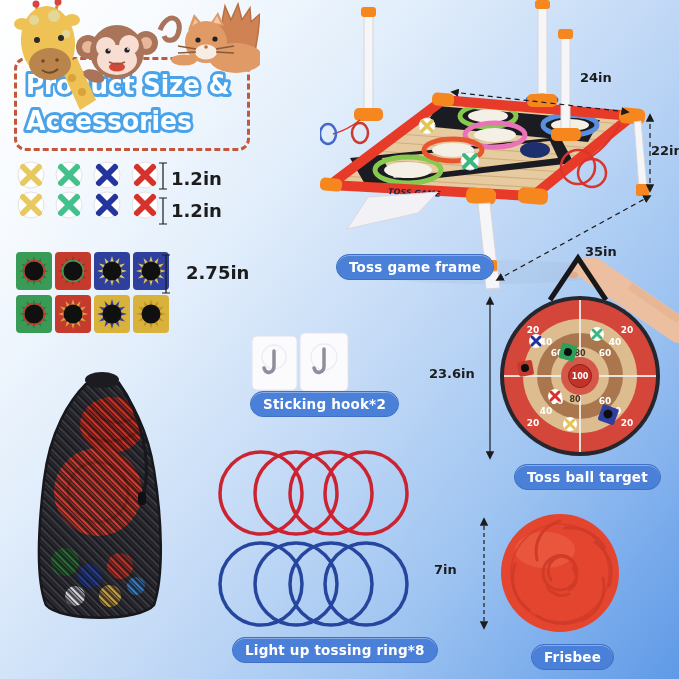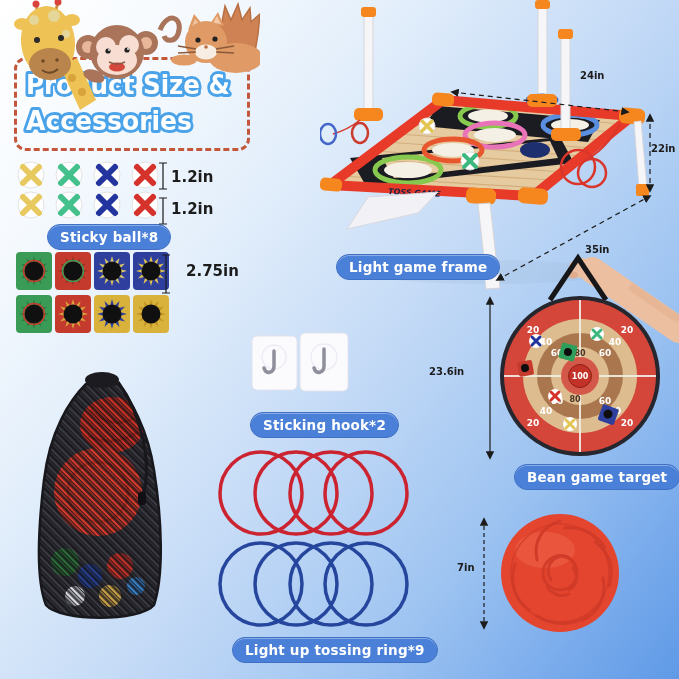--- a/index.html
+++ b/index.html
@@ -2,22 +2,22 @@
 <html><head>
 <meta charset="utf-8">
 <style>
   html,body{margin:0;padding:0;width:679px;height:679px;overflow:hidden;}
   #canvas{position:relative;width:679px;height:679px;font-family:"DejaVu Sans",sans-serif;
     background:linear-gradient(128deg,#ffffff 0%,#f6fafe 16%,#e2eefb 34%,#c2d9f6 55%,#9ec4f1 74%,#79abec 89%,#5f9ae6 100%);}
   .abs{position:absolute;}
   .pill{position:absolute;background:#4b80d8;color:#fff;font-weight:bold;font-size:13.5px;
     padding:4px 12px;border-radius:16px;letter-spacing:.2px;border:1px solid #3f70c6;
     box-shadow:inset 0 1px 0 rgba(255,255,255,.35);white-space:nowrap;}
-  .measure{position:absolute;color:#1c1c1c;font-weight:bold;font-size:15px;white-space:nowrap;}
-  .measure.big{font-size:10px;}
+  .measure{position:absolute;color:#1c1c1c;font-weight:bold;font-size:18px;white-space:nowrap;}
+  .measure.big{font-size:13px;}
   svg{display:block;}
   #title-box{position:absolute;left:14px;top:57px;width:230px;height:88px;
     border:3px dashed #c4573b;border-radius:12px;}
 </style>
 </head>
 <body>
 
 <div id="canvas">
 
   <div id="title-box"></div>
@@ -99,21 +99,20 @@
       <circle cx="55" cy="46" r="13" fill="#fff" stroke="#e3e3e3"></circle>
         <path d="M47,38 L63,54 M63,38 L47,54" stroke="#44c08c" stroke-width="6" stroke-linecap="round"></path>
       <circle cx="93" cy="46" r="13" fill="#fff" stroke="#e3e3e3"></circle>
         <path d="M85,38 L101,54 M101,38 L85,54" stroke="#23349e" stroke-width="6" stroke-linecap="round"></path>
       <circle cx="131" cy="46" r="13" fill="#fff" stroke="#e3e3e3"></circle>
         <path d="M123,38 L139,54 M139,38 L123,54" stroke="#d6322c" stroke-width="6" stroke-linecap="round"></path>
     </g>
   </svg>
   <div class="measure" style="left:171px;top:168px">1.2in</div>
   <div class="measure" style="left:171px;top:200px">1.2in</div>
-  <div class="pill" style="left:47px;top:224px">Sticky ball*8</div>
 
   <svg class="abs" style="left:16px;top:252px" width="156" height="84" viewBox="0 0 156 84">
     <defs>
       <polygon id="burst" points="33,19 25.7,16.9 31,11.5 23.7,13.3 25.5,6 20.1,11.3 18,4 15.9,11.3 10.5,6 12.3,13.3 5,11.5 10.3,16.9 3,19 10.3,21.1 5,26.5 12.3,24.7 10.5,32 15.9,26.7 18,34 20.1,26.7 25.5,32 23.7,24.7 31,26.5 25.7,21.1"></polygon>
     </defs>
     <g>
       <g transform="translate(0,0)">
           <rect width="36" height="38" rx="4" fill="#3a9b57"></rect>
           <use href="#burst" fill="#2c7a42"></use>
           <circle cx="18" cy="19" r="9.5" fill="#101010"></circle>
@@ -227,33 +226,33 @@
     <path d="M300,124 C288,146 274,156 263,161" stroke="#d9352a" stroke-width="2" fill="none"></path>
     <circle cx="258" cy="167" r="17" fill="none" stroke="#d9352a" stroke-width="2.5"></circle>
     <circle cx="272" cy="173" r="14" fill="none" stroke="#d9352a" stroke-width="2.5"></circle>
     <path d="M40,120 C30,128 20,132 13,134" stroke="#d9352a" stroke-width="1.5" fill="none"></path>
     <ellipse cx="8" cy="134" rx="8" ry="10" fill="none" stroke="#4468c8" stroke-width="2.5"></ellipse>
     <ellipse cx="40" cy="133" rx="8" ry="10" fill="none" stroke="#cc3a2e" stroke-width="2.5"></ellipse>
   </svg>
   <div class="measure big" style="left:580px;top:70px">24in</div>
   <div class="measure big" style="left:651px;top:143px">22in</div>
   <div class="measure big" style="left:585px;top:244px">35in</div>
-  <div class="pill" style="left:336px;top:254px">Light game frame</div>
+  <div class="pill" style="left:336px;top:254px">Toss game frame</div>
 
   <svg class="abs" style="left:250px;top:331px" width="102" height="64" viewBox="0 0 102 64">
     <rect x="2" y="5" width="45" height="54" rx="5" fill="#fbfbfe" stroke="#e2e2ec"></rect>
     <rect x="50" y="2" width="48" height="58" rx="5" fill="#fbfbfe" stroke="#e2e2ec"></rect>
     <g fill="none" stroke="#ececf4" stroke-width="1.5">
       <circle cx="24" cy="26" r="12"></circle>
         <circle cx="74" cy="26" r="13"></circle>
     </g>
     <path d="M24,20 v15 c0,7 -8,9 -10,2" fill="none" stroke="#8f8f9c" stroke-width="3.5" stroke-linecap="round"></path>
     <path d="M74,18 v17 c0,7 -8,9 -10,2" fill="none" stroke="#8f8f9c" stroke-width="3.5" stroke-linecap="round"></path>
   </svg>
-  <div class="pill" style="left:250px;top:412px">Sticking hook*2</div>
+  <div class="pill" style="left:250px;top:391px">Sticking hook*2</div>
 
   <svg class="abs" style="left:30px;top:370px" width="140" height="260" viewBox="0 0 140 260">
     <defs>
       <pattern id="mesh" width="7" height="7" patternUnits="userSpaceOnUse" patternTransform="rotate(45)">
         <path d="M0,0 H7 M0,3.5 H7" stroke="#0e0e12" stroke-width="2.3"></path>
       </pattern>
       <clipPath id="bagclip">
         <path d="M56,14 C40,30 20,60 14,110 C8,160 6,210 16,235 C30,252 110,252 124,235 C134,205 132,150 124,100 C118,60 100,28 88,14 Z"></path>
       </clipPath>
     </defs>
@@ -284,21 +283,21 @@
       <circle cx="116" cy="45" r="41"></circle>
         <circle cx="151" cy="45" r="41"></circle>
     </g>
     <g fill="none" stroke="#26469e" stroke-width="3.5">
       <circle cx="46" cy="136" r="41"></circle>
         <circle cx="81" cy="136" r="41"></circle>
       <circle cx="116" cy="136" r="41"></circle>
         <circle cx="151" cy="136" r="41"></circle>
     </g>
   </svg>
-  <div class="pill" style="left:232px;top:637px">Light up tossing ring*9</div>
+  <div class="pill" style="left:232px;top:637px">Light up tossing ring*8</div>
 
   <svg class="abs" style="left:480px;top:248px" width="199" height="230" viewBox="0 0 199 230">
     <g>
       <path d="M112,22 L199,82" stroke="#ecbfa0" stroke-width="26" stroke-linecap="round"></path>
       <path d="M150,38 L199,72" stroke="#dfa986" stroke-width="8" opacity=".4"></path>
       <ellipse cx="101" cy="20" rx="12" ry="10" fill="#ecbfa0"></ellipse>
       <ellipse cx="93" cy="27" rx="5" ry="3.5" fill="#e0ac8d"></ellipse>
     </g>
     <path d="M70,52 L98,10 L126,52" stroke="#17171a" stroke-width="5" fill="none"></path>
     <g>
@@ -346,41 +345,42 @@
         <path d="M71,144 L79,152 M79,144 L71,152" stroke="#d6322c" stroke-width="3" stroke-linecap="round"></path>
       <circle cx="90" cy="176" r="7" fill="#fff"></circle>
         <path d="M86,172 L94,180 M94,172 L86,180" stroke="#e2c553" stroke-width="3" stroke-linecap="round"></path>
       <g transform="rotate(20 128 166)">
           <rect x="120" y="158" width="17" height="17" rx="2" fill="#2e3f9e"></rect>
           <circle cx="128" cy="166" r="4.5" fill="#0e0e0e"></circle>
         </g>
     </g>
   </svg>
   <div class="measure big" style="left:429px;top:366px">23.6in</div>
-  <div class="pill" style="left:514px;top:464px">Bean game target</div>
+  <div class="pill" style="left:514px;top:464px">Toss ball target</div>
 
   <svg class="abs" style="left:497px;top:508px" width="130" height="130" viewBox="0 0 130 130">
     <circle cx="63" cy="65" r="59" fill="#e4452f"></circle>
     <ellipse cx="48" cy="42" rx="30" ry="18" fill="#ef6a50" opacity=".45"></ellipse>
     <circle cx="63" cy="65" r="49" fill="none" stroke="#cf3a28" stroke-width="1.5" opacity=".7"></circle>
     <g fill="none" stroke="#cf3a28" stroke-width="3" stroke-linecap="round" opacity=".9">
       <path d="M63,13 C45,18 36,34 40,52"></path>
       <path d="M108,40 C100,26 84,18 68,20"></path>
       <path d="M112,78 C118,60 112,44 98,34"></path>
       <path d="M86,112 C102,104 110,88 106,70"></path>
       <path d="M40,108 C56,118 76,118 90,108"></path>
       <path d="M18,56 C12,74 18,92 32,102"></path>
       <circle cx="63" cy="65" r="17"></circle>
       <path d="M63,48 C52,52 48,62 54,72"></path>
       <path d="M78,58 C76,50 68,46 60,48"></path>
       <path d="M72,82 C80,78 82,68 76,60"></path>
       <path d="M50,78 C54,86 64,90 72,86"></path>
     </g>
   </svg>
-  <div class="measure big" style="left:457px;top:562px">7in</div>
+  <div class="measure big" style="left:434px;top:562px">7in</div>
+  <div class="pill" style="left:531px;top:644px">Frisbee</div>
 
   <svg class="abs" style="left:0;top:0" width="679" height="679" viewBox="0 0 679 679" pointer-events="none">
     <defs>
       <marker id="arr" viewBox="0 0 10 10" refX="8" refY="5" markerWidth="7" markerHeight="7" orient="auto-start-reverse">
         <path d="M0,0 L10,5 L0,10 Z" fill="#1c1c1c"></path>
       </marker>
     </defs>
     <g stroke="#1c1c1c" stroke-width="1.2" fill="none">
       <path d="M163,163 v26 M159,163 h8 M159,189 h8"></path>
       <path d="M163,198 v26 M159,198 h8 M159,224 h8"></path>

